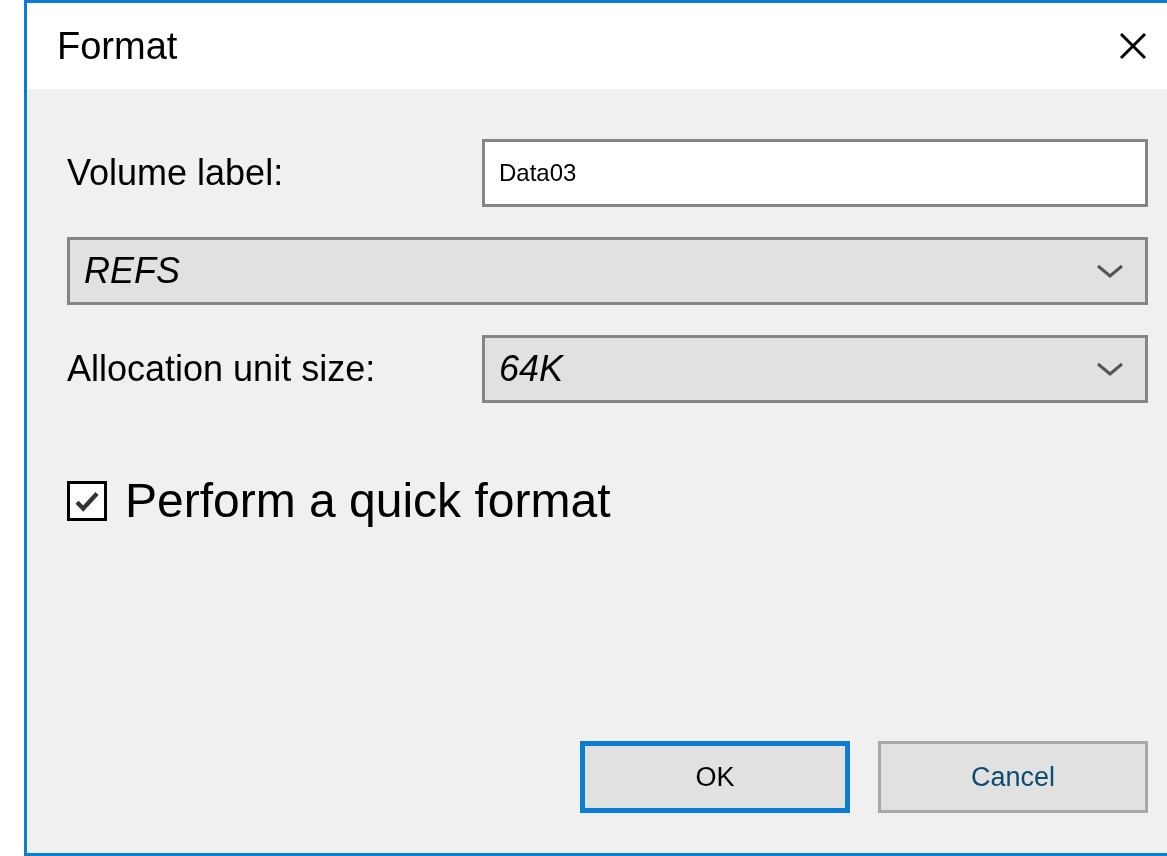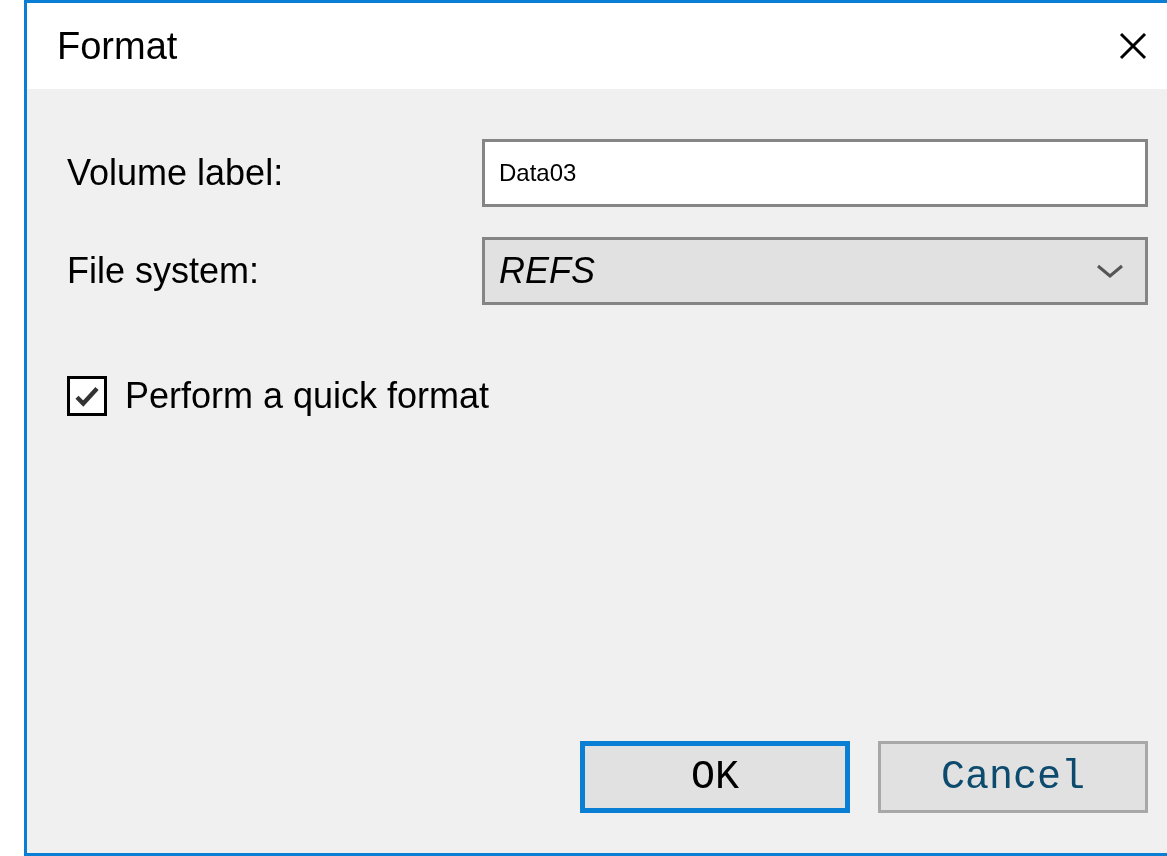--- a/index.html
+++ b/index.html
@@ -113,38 +113,38 @@
     }
     .checkbox.disabled {
       border-color: #b8b8b8;
       cursor: default;
     }
     .checkbox svg {
       width: 30px;
       height: 30px;
     }
     .checkbox-label {
-      font-size: 36px;
+      font-size: 48px;
       color: #000;
     }
     .checkbox-label.disabled {
       color: #888;
     }
     .button-row {
       margin-top: auto;
       display: flex;
       justify-content: flex-end;
       gap: 28px;
       padding-right: 0;
     }
     .btn {
       width: 270px;
       height: 72px;
-      font-size: 40px;
-      font-family: Liberation Mono, monospace;
+      font-size: 27px;
+      font-family: Liberation Sans, sans-serif;
       cursor: pointer;
       display: flex;
       align-items: center;
       justify-content: center;
     }
     .btn-primary {
       background: #e1e1e1;
       border: 5px solid #0a7ed3;
       color: #000;
     }
@@ -169,29 +169,37 @@
   </div>
 
   <div class="content">
 
     <div class="form-row">
       <div class="form-label">Volume label:</div>
       <input class="text-input" type="text" value="Data03" style="">
     </div>
 
     <div class="form-row">
-      <div class="form-label">File system:</div>
       <div class="select-wrap">
         <span class="select-value">REFS</span>
         <svg class="chevron" viewBox="0 0 30 18" fill="none" stroke="#555" stroke-width="3">
           <polyline points="3,4 15,14 27,4"></polyline>
         </svg>
       </div>
     </div>
 
+    <div class="form-row">
+      <div class="form-label">Allocation unit size:</div>
+      <div class="select-wrap">
+        <span class="select-value">64K</span>
+        <svg class="chevron" viewBox="0 0 30 18" fill="none" stroke="#555" stroke-width="3">
+          <polyline points="3,4 15,14 27,4"></polyline>
+        </svg>
+      </div>
+    </div>
 
     <div class="checkbox-section">
       <div class="checkbox-row">
         <div class="checkbox">
           <svg viewBox="0 0 24 24" fill="none" stroke="#333" stroke-width="3.5">
             <polyline points="4,13 9,18 20,6"></polyline>
           </svg>
         </div>
         <span class="checkbox-label">Perform a quick format</span>
       </div>

